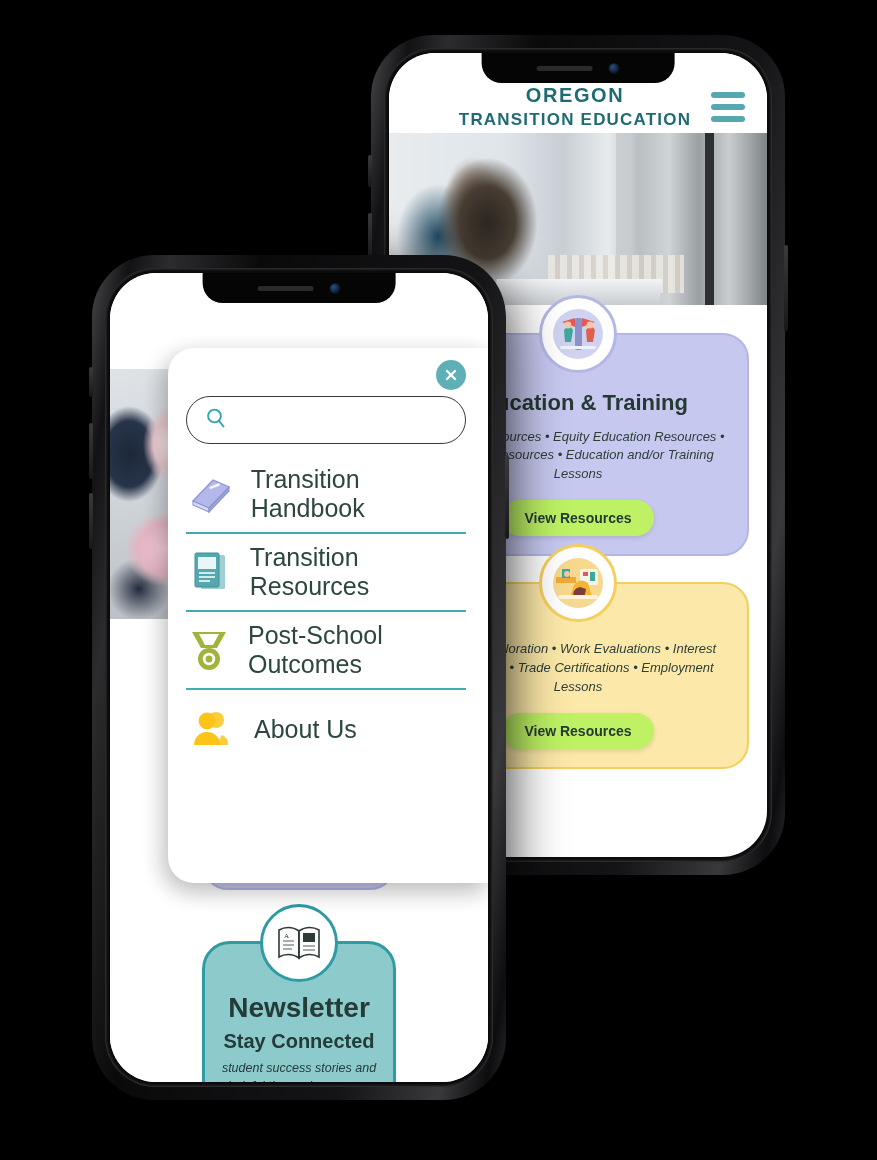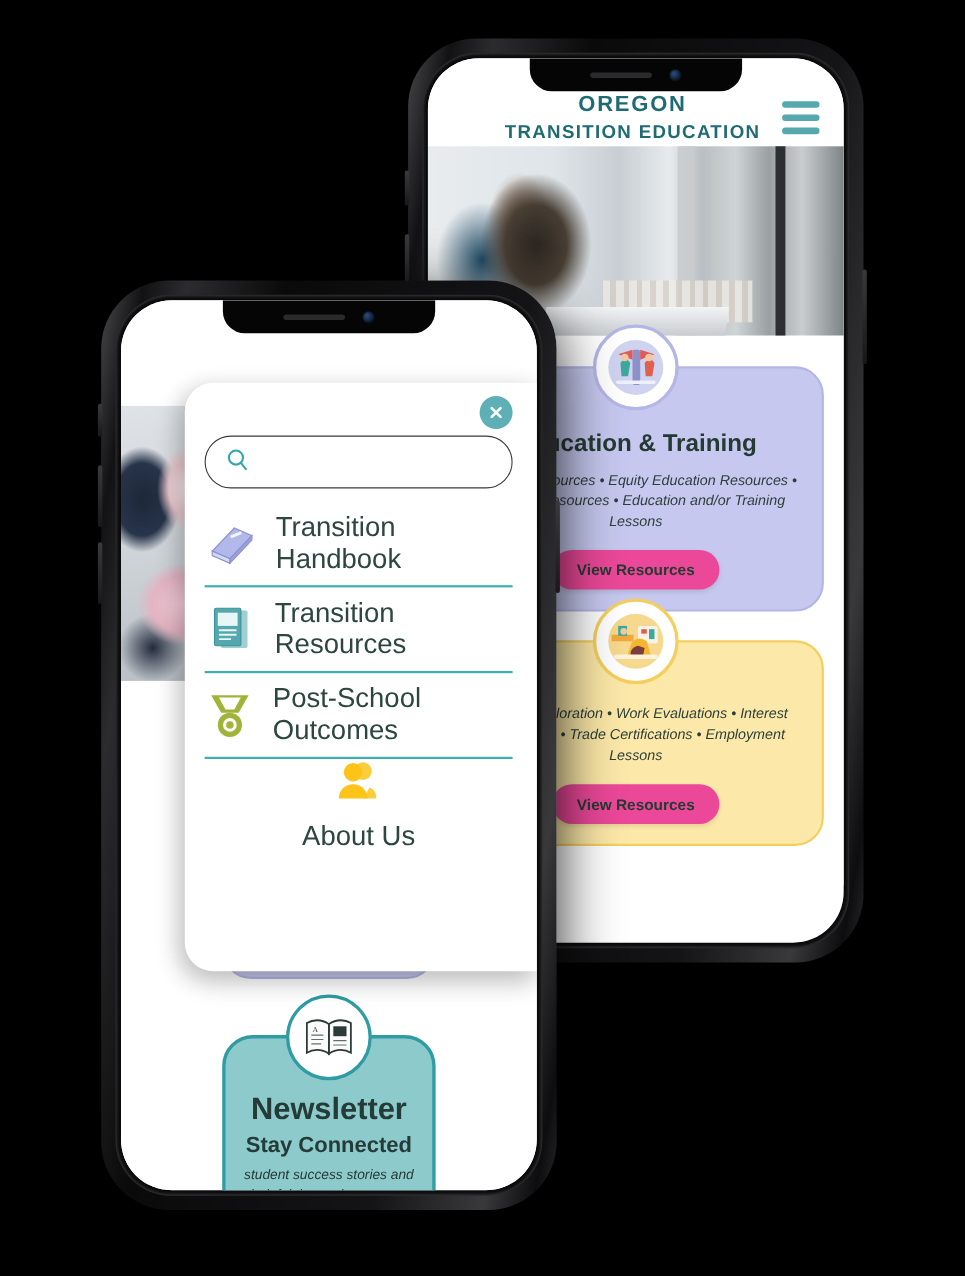--- a/index.html
+++ b/index.html
@@ -113,21 +113,21 @@
   .card.emp .card-icon { border: 3px solid #f5cf5e; }
   .card h3 {
     font-size: 22px; font-weight: bold; color: #253a33;
     line-height: 1.12; margin-bottom: 12px;
   }
   .card p {
     font-size: 13px; font-style: italic; color: #2c3f39;
     line-height: 1.45; margin-bottom: 16px;
   }
   .btn-white {
-    display: inline-block; background: #ec4899; color: #253a33;
+    display: inline-block; background: #bef264; color: #253a33;
     font-size: 14px; font-weight: bold; border-radius: 22px;
     padding: 10px 22px; box-shadow: 0 2px 5px rgba(0,0,0,0.12);
     cursor: pointer;
   }
 
   
   #phone-front { left: 92px; top: 255px; width: 414px; height: 845px; z-index: 40; }
   #phone-front .side-btn.b1 { left: -3px; top: 112px; width: 4px; height: 30px; }
   #phone-front .side-btn.b2 { left: -3px; top: 168px; width: 4px; height: 56px; }
   #phone-front .side-btn.b3 { left: -3px; top: 238px; width: 4px; height: 56px; }
@@ -195,21 +195,21 @@
     border: none; outline: none; flex: 1; margin-left: 12px;
     font-size: 15px; font-family: "Liberation Sans", sans-serif; color: #333;
     background: transparent;
   }
   .menu-list { margin-top: 12px; }
   .menu-item {
     display: flex; align-items: center; gap: 16px;
     height: 78px; border-bottom: 2px solid #3faeb4;
     cursor: pointer;
   }
-  .menu-item:last-child { border-bottom: none; flex-direction: column; }
+  .menu-item:last-child { border-bottom: none; }
   .menu-item .mi-icon { width: 52px; display: flex; justify-content: center; align-items: center; }
   .menu-item .mi-label { font-size: 25px; color: #2d4640; font-weight: 500; }
 </style>
 </head>
 <body>
 
 <div id="stage">
 
   <div class="phone" id="phone-back">
     <div class="side-btn b1"></div>

